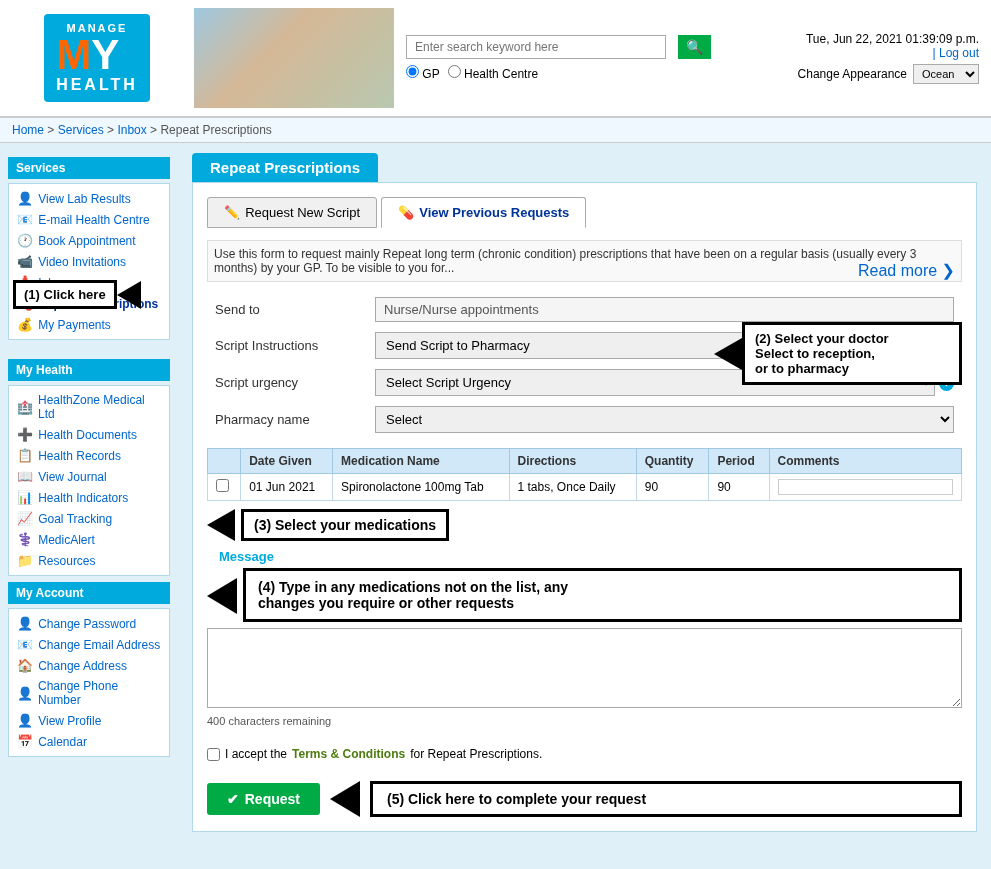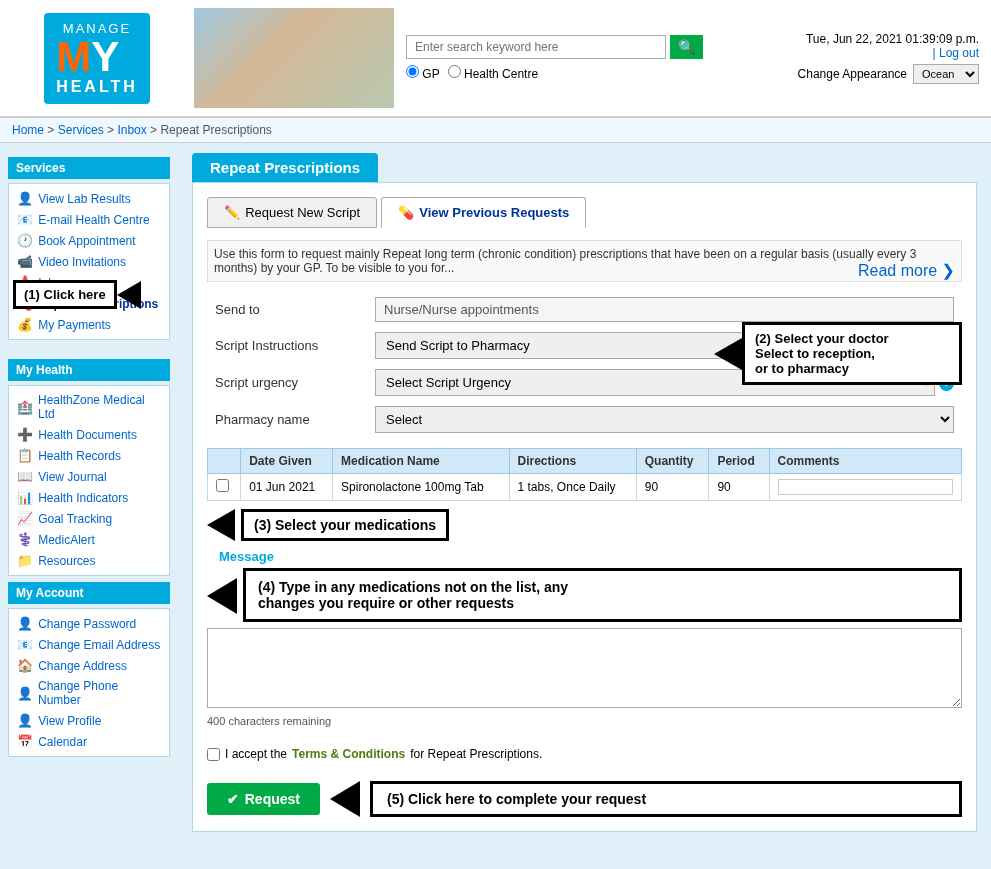--- a/index.html
+++ b/index.html
@@ -20,21 +20,21 @@
       display: flex;
       align-items: center;
       justify-content: center;
     }
     .logo-box {
       background: #00aadd;
       padding: 8px 12px;
       border-radius: 4px;
       text-align: center;
     }
-    .logo-manage { color: white; font-size: 13px; font-weight: normal; letter-spacing: 2px; }
+    .logo-manage { color: white; font-size: 11px; font-weight: bold; letter-spacing: 2px; }
     .logo-my { display: flex; align-items: baseline; }
     .logo-my-m { color: #ff6600; font-size: 42px; font-weight: 900; line-height: 1; }
     .logo-my-y { color: white; font-size: 42px; font-weight: 900; line-height: 1; }
     .logo-health { color: white; font-size: 16px; font-weight: bold; letter-spacing: 3px; }
     #header-banner {
       flex: 0 0 200px;
       height: 100px;
       background: linear-gradient(135deg, #b0d8e8 0%, #e8c8a0 50%, #c0d0c0 100%);
       margin: 0 12px;
       overflow: hidden;
@@ -49,21 +49,21 @@
     #header-search {
       flex: 1;
       display: flex;
       flex-direction: column;
       align-items: flex-start;
       gap: 6px;
     }
     .search-row {
       display: flex;
       align-items: flex-start;
-      gap: 4px;
+      gap: 12px;
     }
     .search-input {
       width: 260px;
       padding: 4px 8px;
       border: 1px solid #aaa;
       font-size: 12px;
       color: #999;
     }
     .search-btn {
       background: #00aa44;

